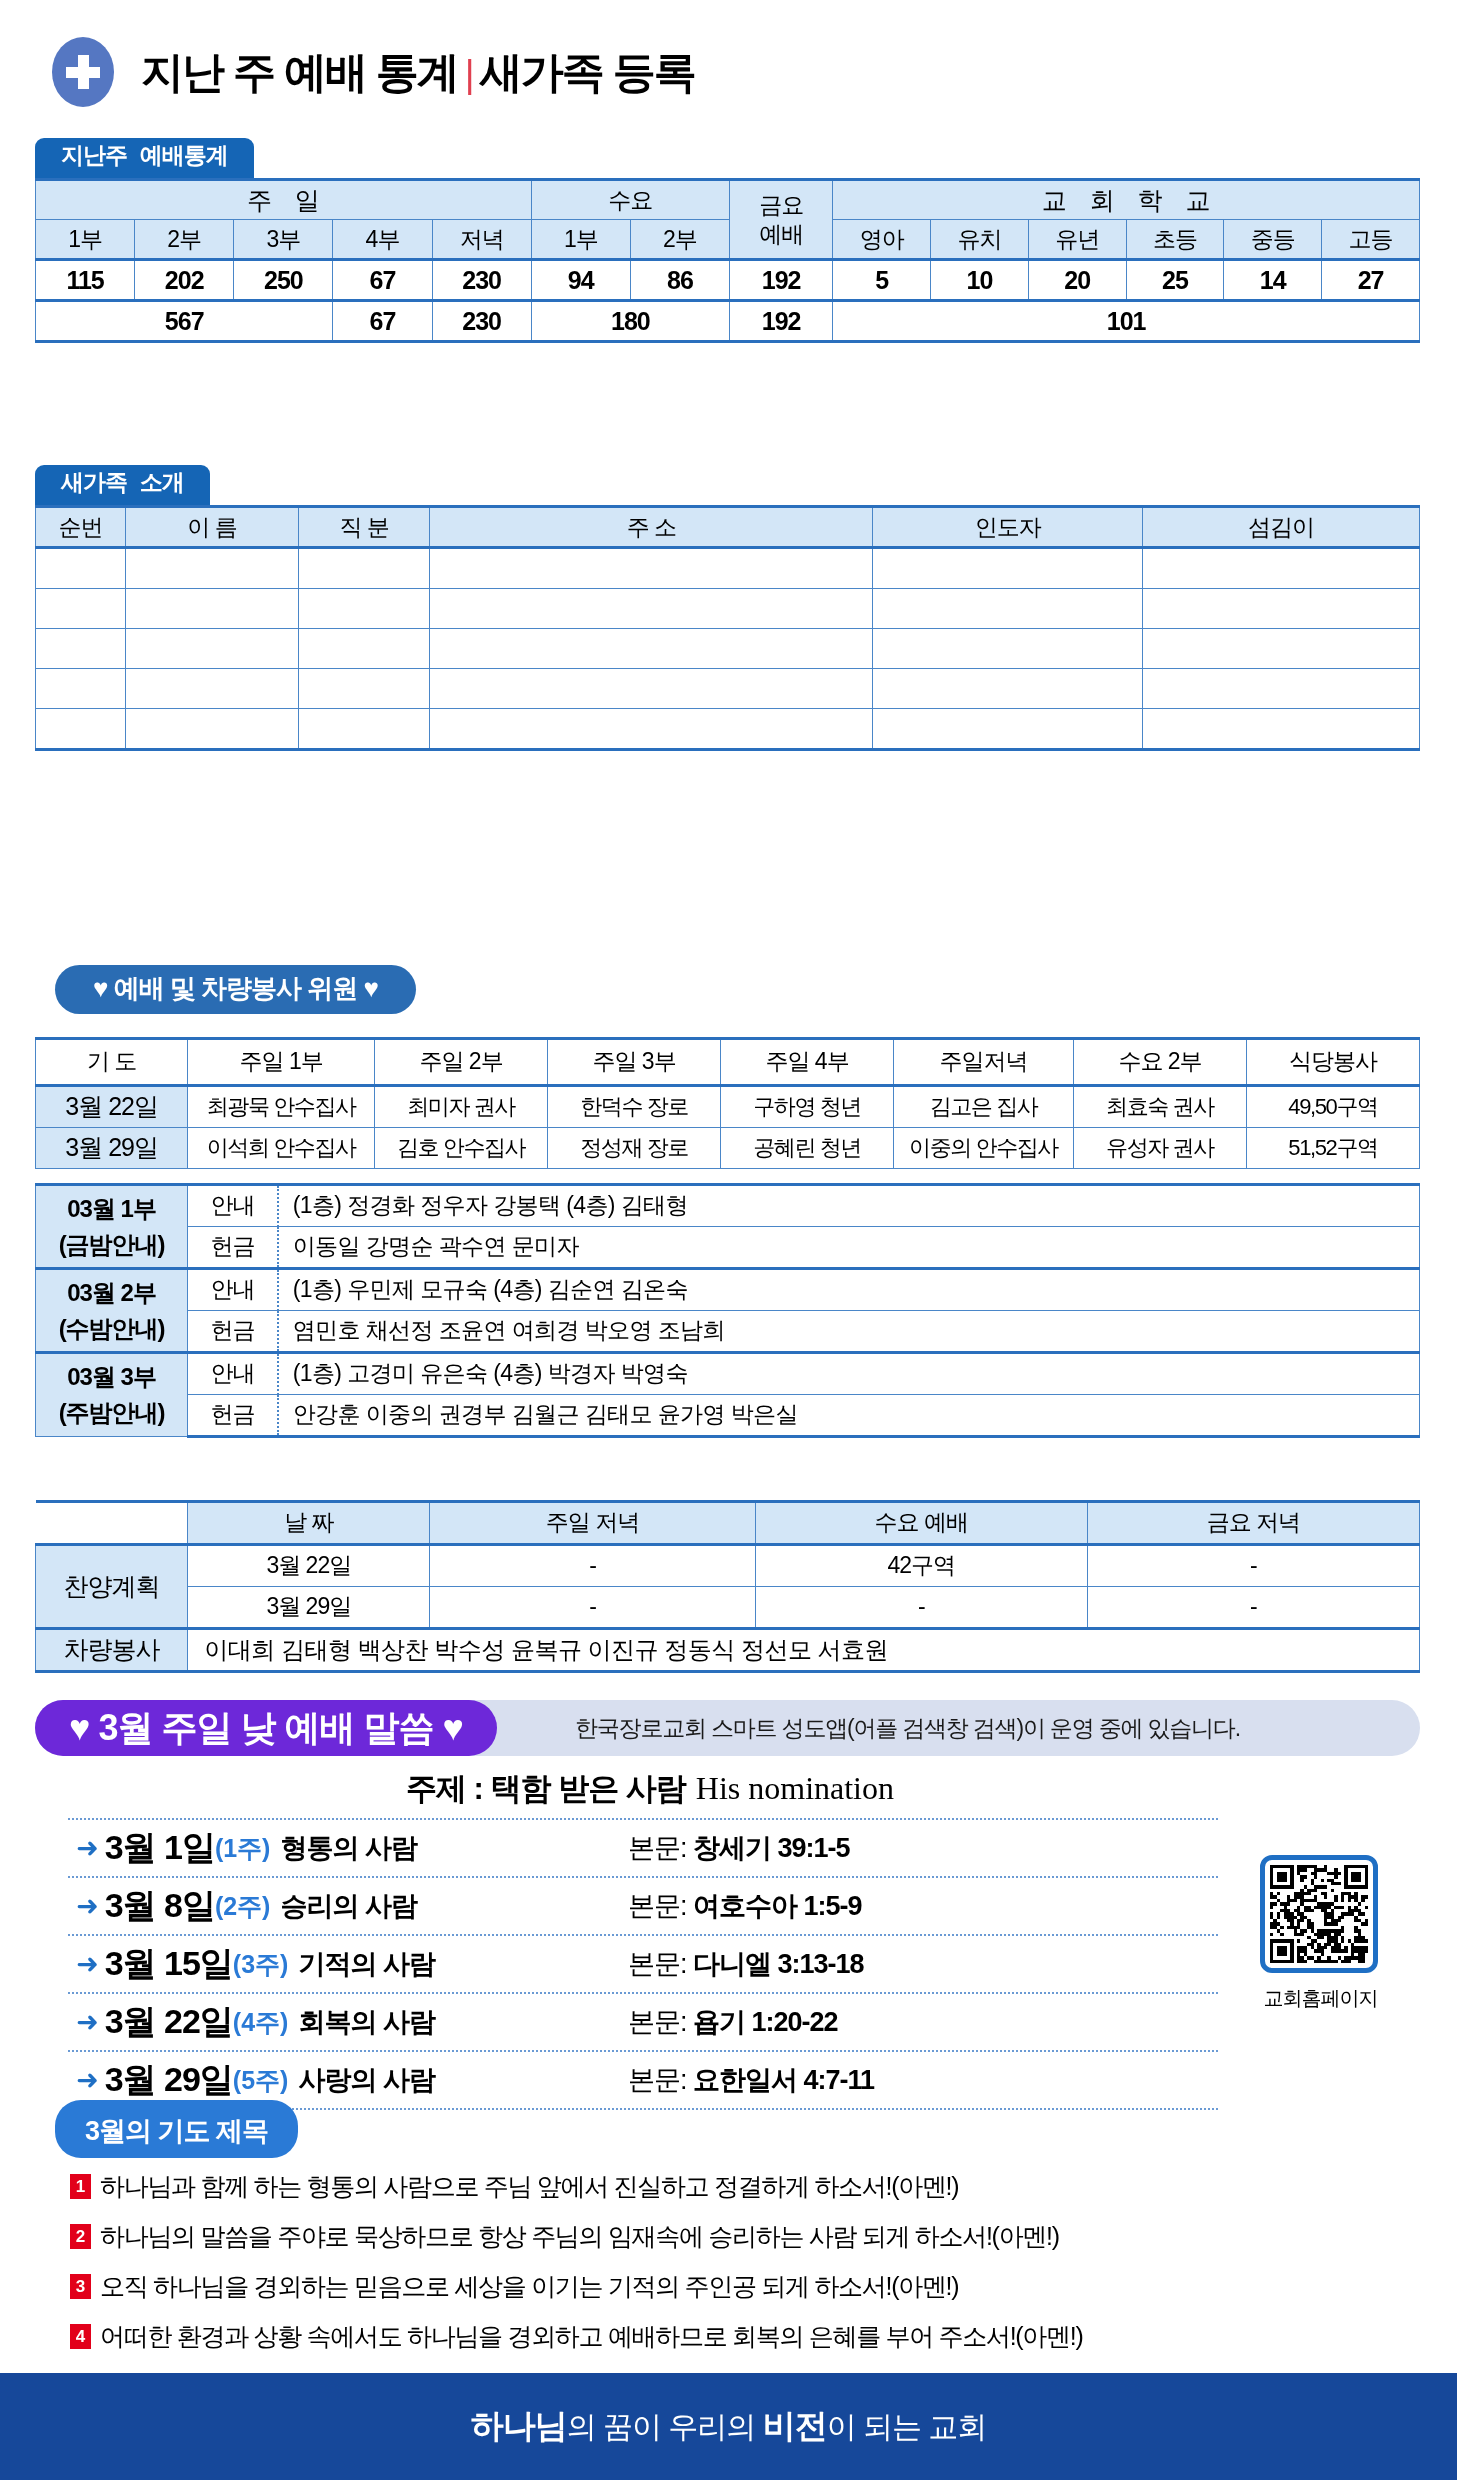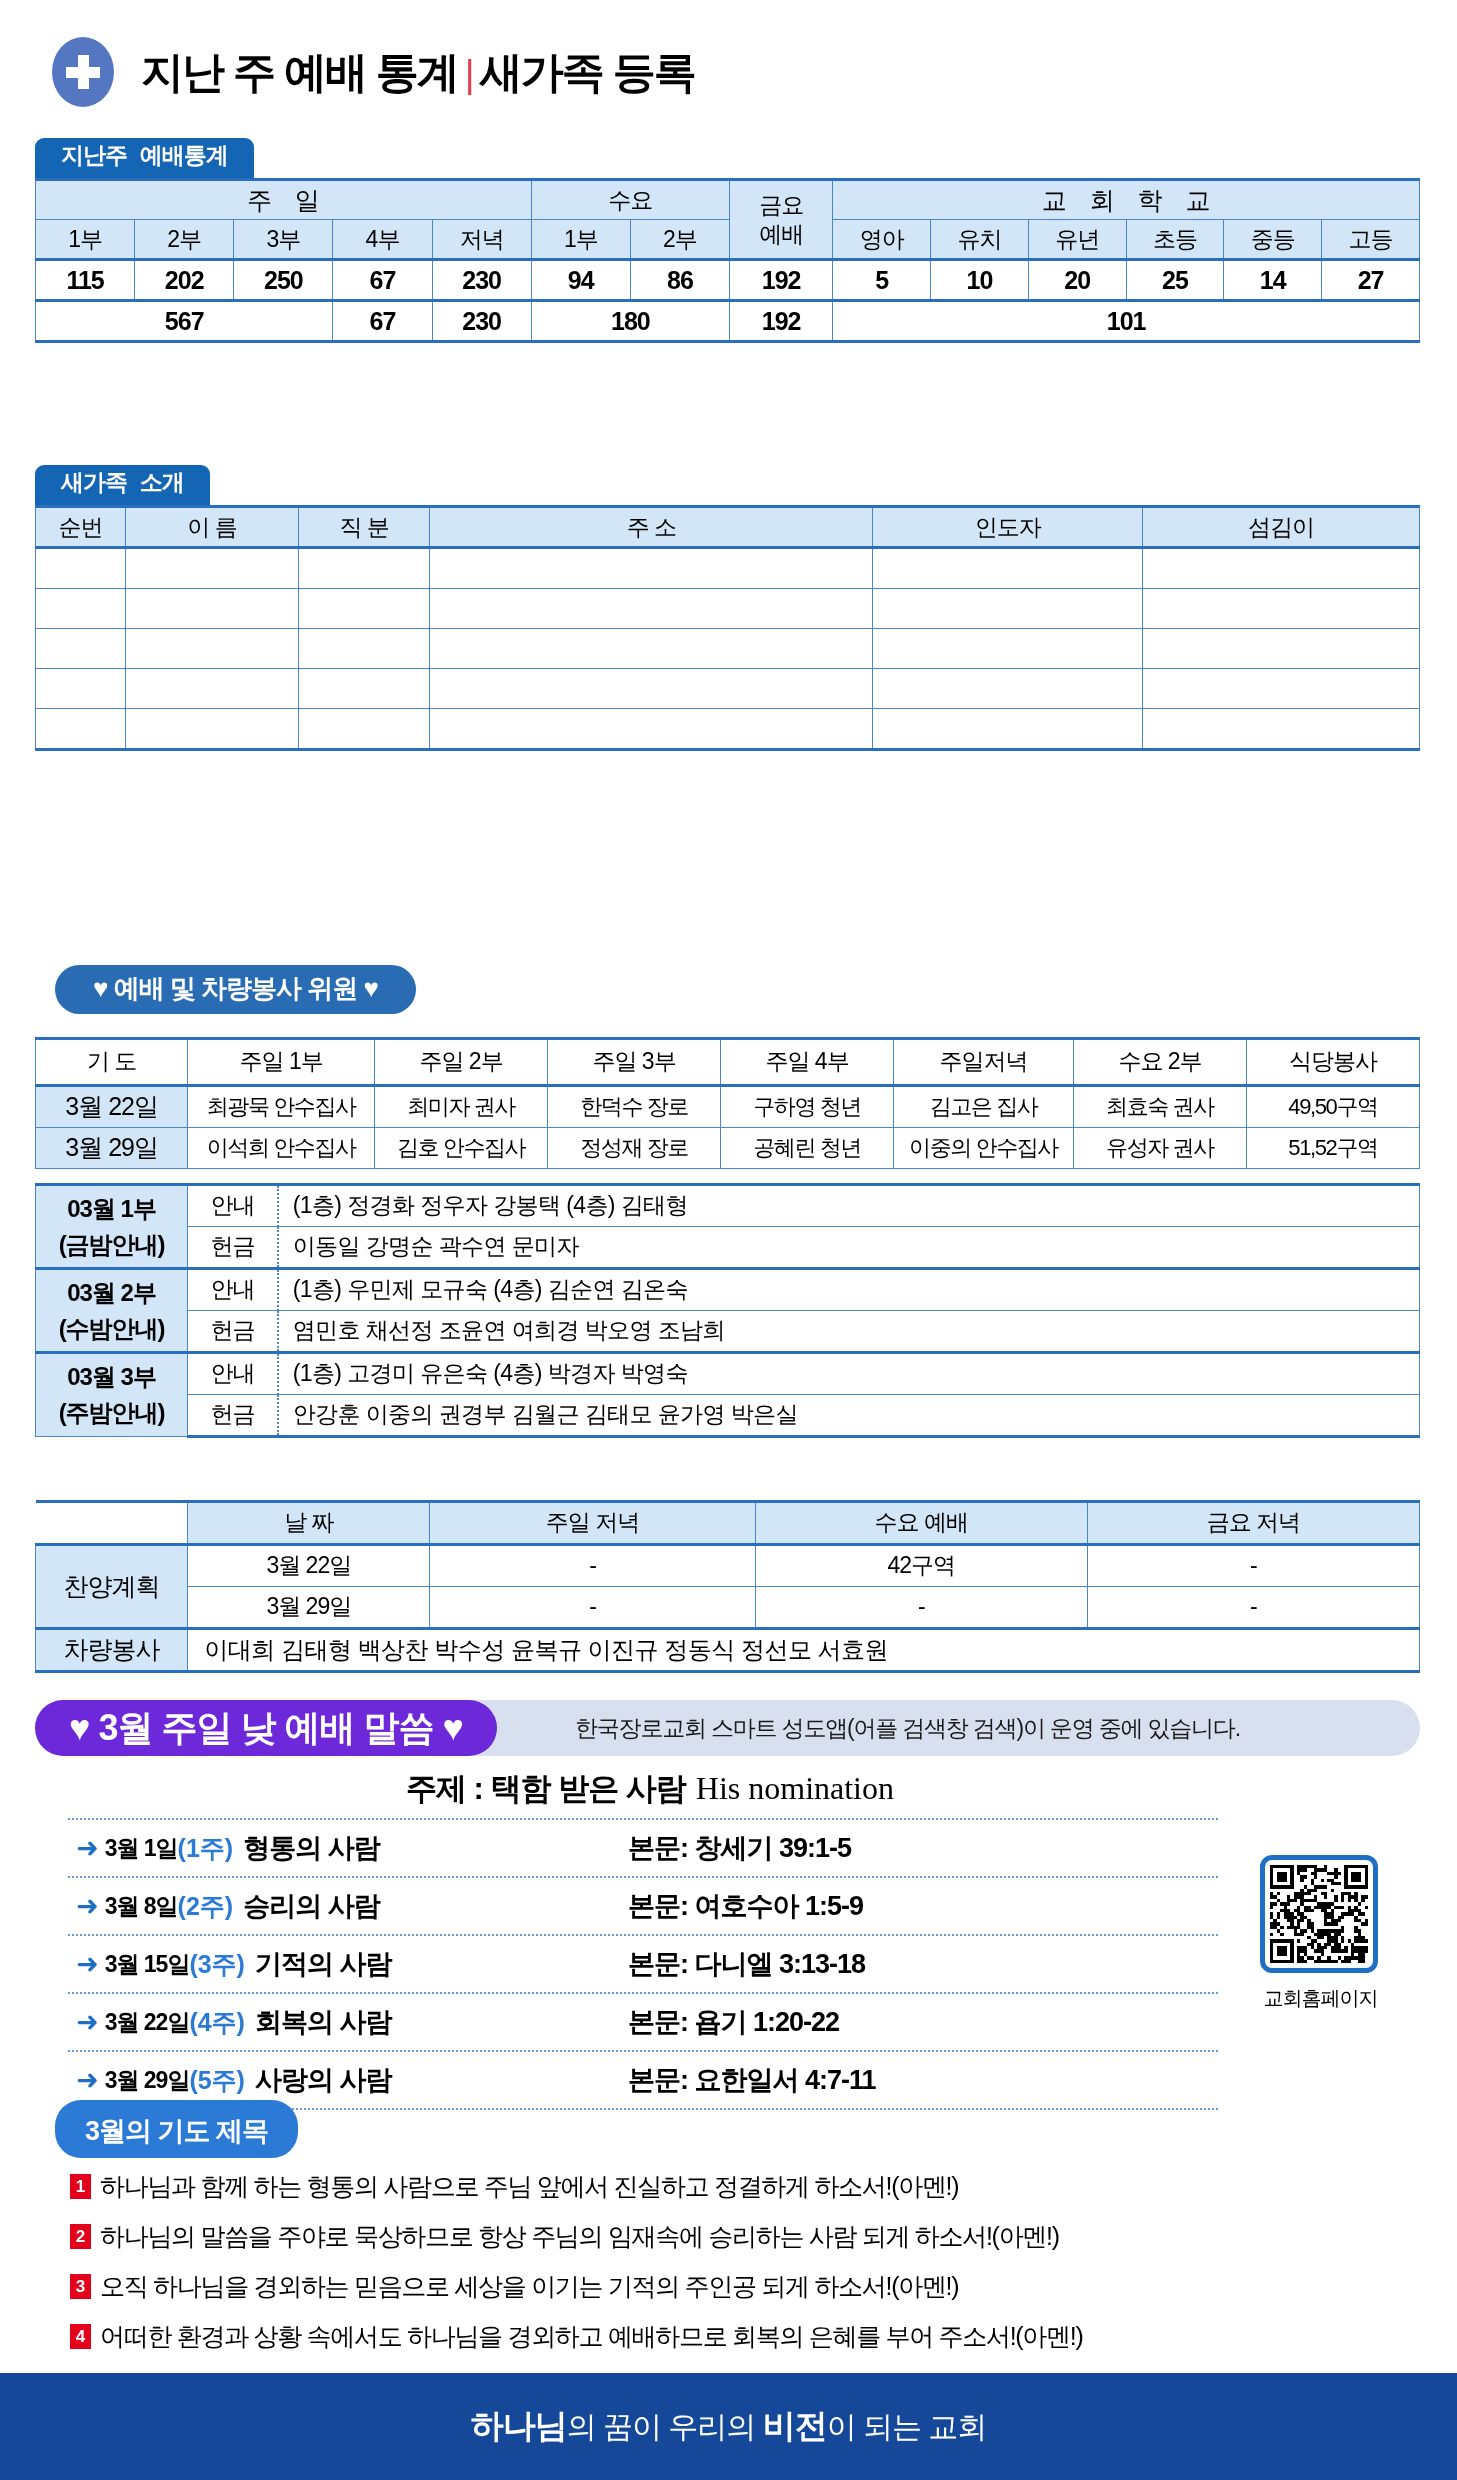--- a/index.html
+++ b/index.html
@@ -253,35 +253,35 @@
   }
   .sermon-row.last { border-bottom: 2px dotted #6a9ad4; }
   .arrow-ic {
     color: #1f6fc4;
     font-size: 27px;
     font-weight: bold;
     margin-right: 6px;
     margin-left: 8px;
   }
   .sermon-date {
-    font-size: 23px; font-weight: bold; letter-spacing: -1px;
+    font-size: 34px; font-weight: bold; letter-spacing: -1px;
     white-space: nowrap;
     text-align: right;
   }
   .sermon-week { color: #2a7ad6; font-size: 25px; font-weight: bold; }
   .sermon-name {
     font-size: 27px; font-weight: bold; letter-spacing: -1px;
     margin-left: 10px; white-space: nowrap;
   }
   .sermon-ref {
     position: absolute; left: 560px;
     font-size: 27px; font-weight: bold; letter-spacing: -1px;
     white-space: nowrap;
   }
-  .sermon-ref .lbl { font-weight: bold; }
+  .sermon-ref .lbl { font-weight: normal; }
 
   
   .qr-box {
     position: absolute;
     left: 1260px; top: 1855px;
     width: 118px; height: 118px;
     border: 5px solid #1f6fc4;
     border-radius: 12px;
     background: #ffffff;
     padding: 5px;

